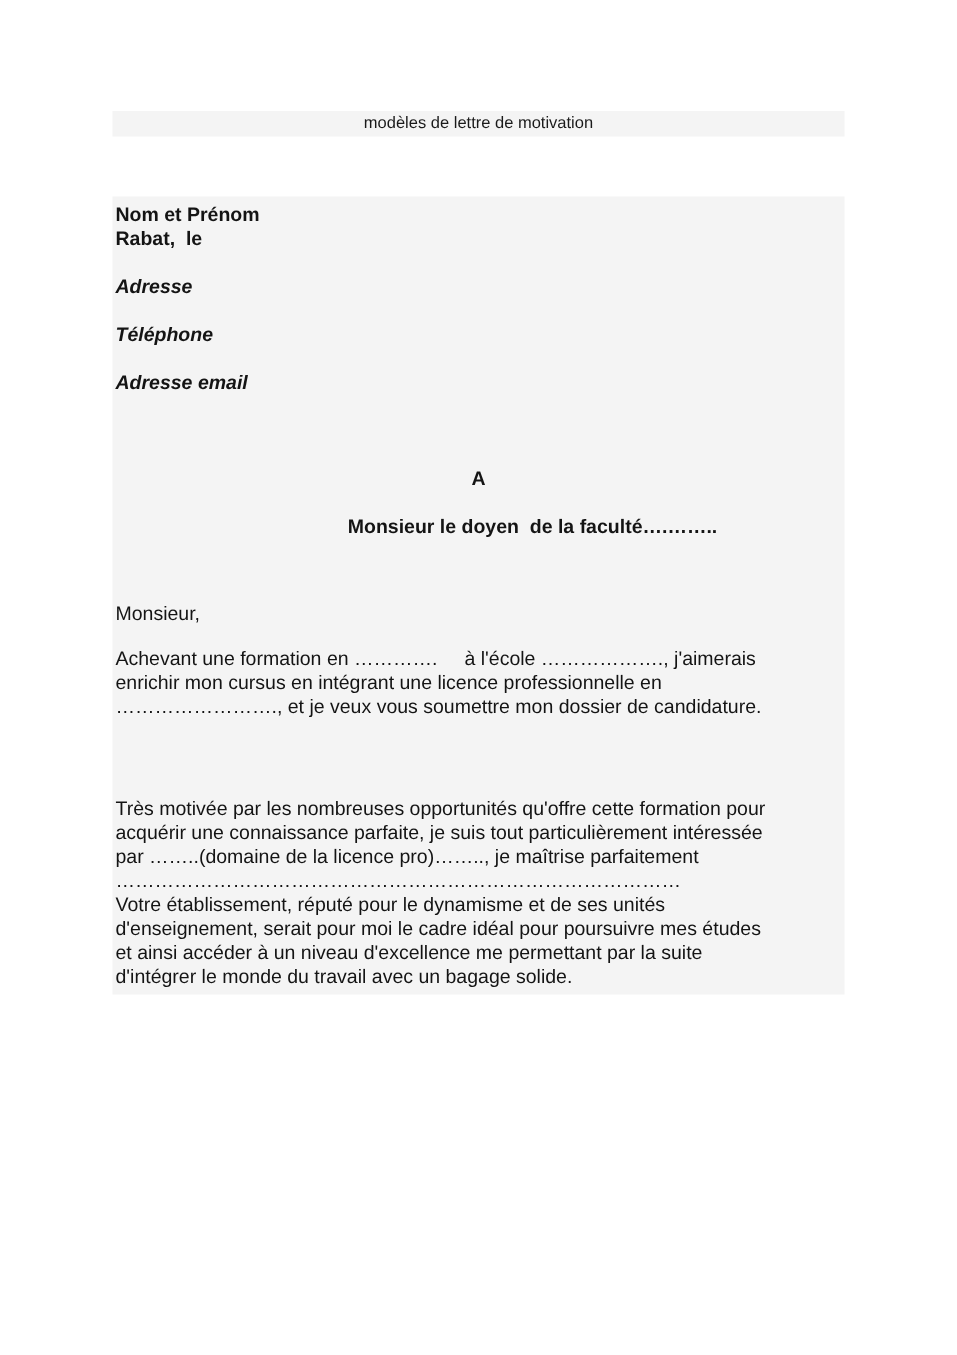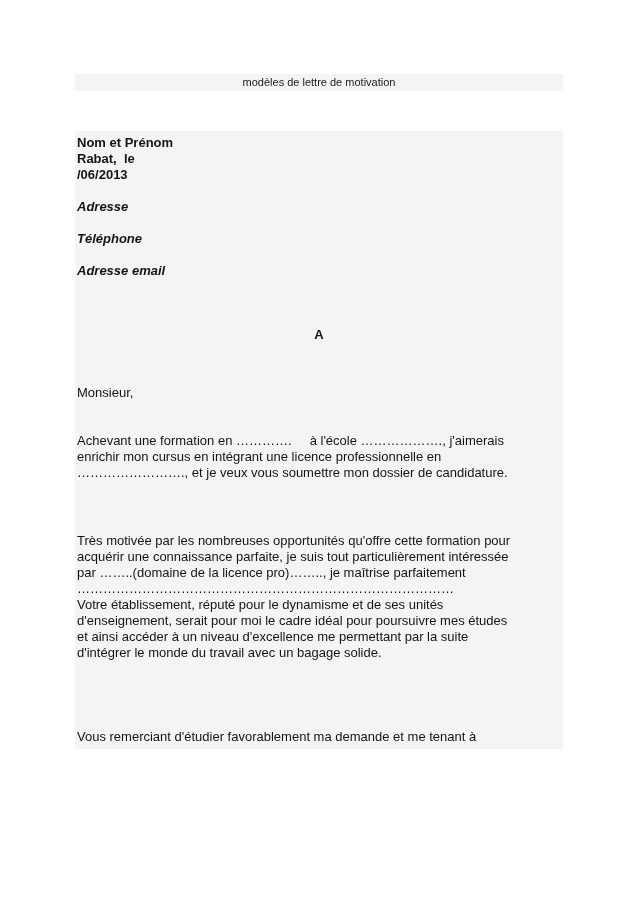--- a/index.html
+++ b/index.html
@@ -51,65 +51,64 @@
     margin-top: 48px;
     text-align: center;
   }
   .doyen-line {
     margin-top: 16px;
     margin-left: 72px;
     text-align: center;
   }
   .salutation { margin-top: 42px; }
   .para { white-space: pre-line; }
-  .p1 { margin-top: 32px; }
+  .p1 { margin-top: 14px; }
   .p2 { margin-top: 52px; }
   .p3 { }
   .closing { margin-top: 68px; }
 </style>
 </head>
 <body>
 
 <div class="page">
 
   <div class="header-bar">
     <span>modèles de lettre de motivation</span>
   </div>
 
   <div class="content">
 
     <div class="row-between bold">
       <span>Nom et Prénom</span>
       <span class="date-right">Rabat,&nbsp; le</span>
     </div>
 
-    <div class="bold">/06/2013</div>
 
     <div class="bold label-gap">Adresse</div>
 
     <div class="bold label-gap">Téléphone</div>
 
     <div class="bold label-gap">Adresse email</div>
 
     <div class="bold to-line">A</div>
 
+    <div class="bold doyen-line">Monsieur le doyen&nbsp; de la faculté….……..</div>
 
     <div class="salutation">Monsieur,</div>
 
     <div class="para p1">Achevant une formation en ………….&nbsp;&nbsp;&nbsp;&nbsp; à l'école ………………., j'aimerais
 enrichir mon cursus en intégrant une licence professionnelle en
 ……………………., et je veux vous soumettre mon dossier de candidature.</div>
 
     <div class="para p2">Très motivée par les nombreuses opportunités qu'offre cette formation pour
 acquérir une connaissance parfaite, je suis tout particulièrement intéressée
 par ……..(domaine de la licence pro)…….., je maîtrise parfaitement
 ……………………………………………………………………………</div>
 
     <div class="para p3">Votre établissement, réputé pour le dynamisme et de ses unités
 d'enseignement, serait pour moi le cadre idéal pour poursuivre mes études
 et ainsi accéder à un niveau d'excellence me permettant par la suite
 d'intégrer le monde du travail avec un bagage solide.</div>
 
-    <div class="para closing">Vous remerciant d'étudier favorablement ma demande et me tenant à</div>
 
   </div>
 
 </div>
 
 </body></html>

